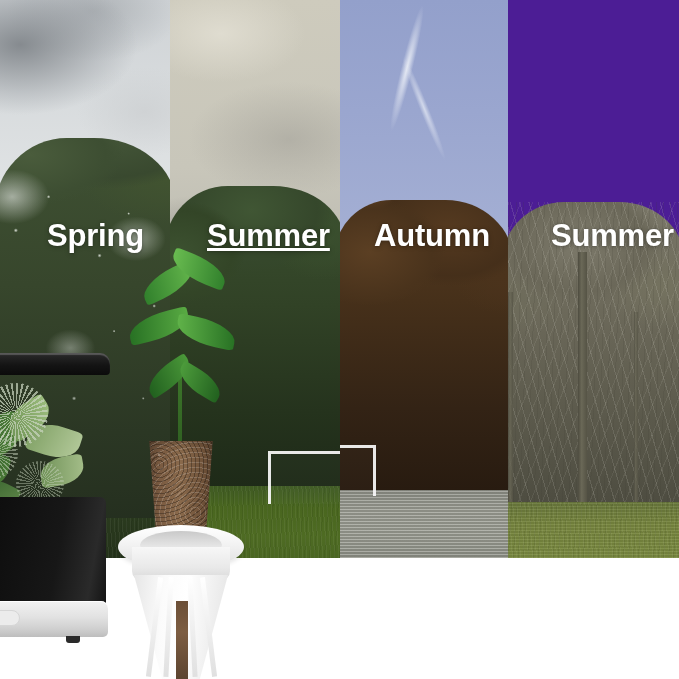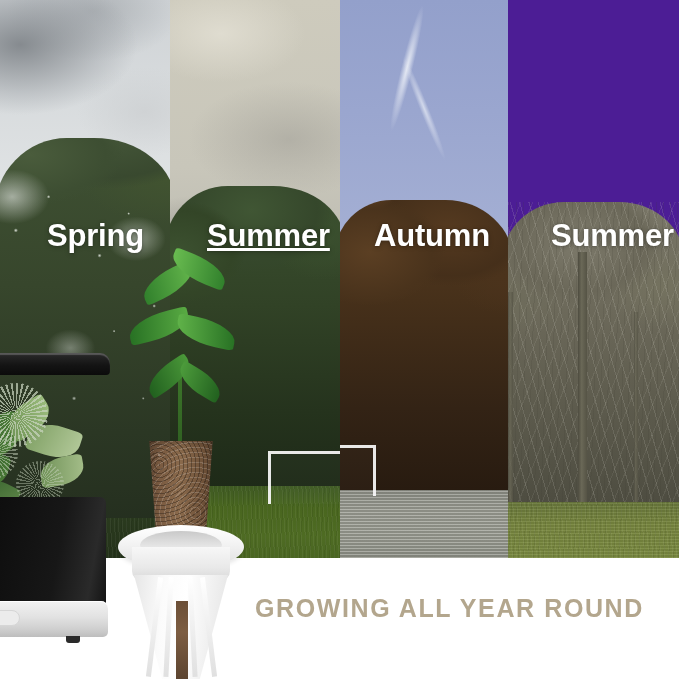--- a/index.html
+++ b/index.html
@@ -467,21 +467,20 @@
       </div>
     </div>
   </div>
 
   <div class="label label-spring">Spring</div>
   <div class="label label-summer">Summer</div>
   <div class="label label-autumn">Autumn</div>
   <div class="label label-winter">Summer</div>
 
   <div class="bottom-band"></div>
-  <div class="tagline">GROWING ALL YEAR ROUND</div>
 
   <div class="device">
     <div class="herbs">
       <div class="leaf" style="left:6px;  top:52px;  width:54px; height:40px; background:linear-gradient(120deg,#2f5e2a,#58873f); transform:rotate(-18deg);"></div>
       <div class="leaf" style="left:-4px; top:86px;  width:50px; height:36px; background:linear-gradient(120deg,#2a5526,#4d7d38); transform:rotate(14deg);"></div>
       <div class="leaf" style="left:44px; top:38px;  width:46px; height:30px; background:linear-gradient(100deg,#6f9456,#9dbd7e); transform:rotate(-32deg);"></div>
       <div class="leaf" style="left:66px; top:60px;  width:52px; height:32px; background:linear-gradient(100deg,#7fa064,#b3c99a); transform:rotate(18deg);"></div>
       <div class="leaf" style="left:78px; top:92px;  width:44px; height:28px; background:linear-gradient(100deg,#6d8f55,#a6bf8b); transform:rotate(-10deg);"></div>
       <div class="leaf" style="left:16px; top:116px; width:40px; height:26px; background:linear-gradient(120deg,#35602c,#60884a); transform:rotate(26deg);"></div>
       <div class="wispy" style="left:22px; top:18px;  width:64px; height:64px; opacity:.85;"></div>

